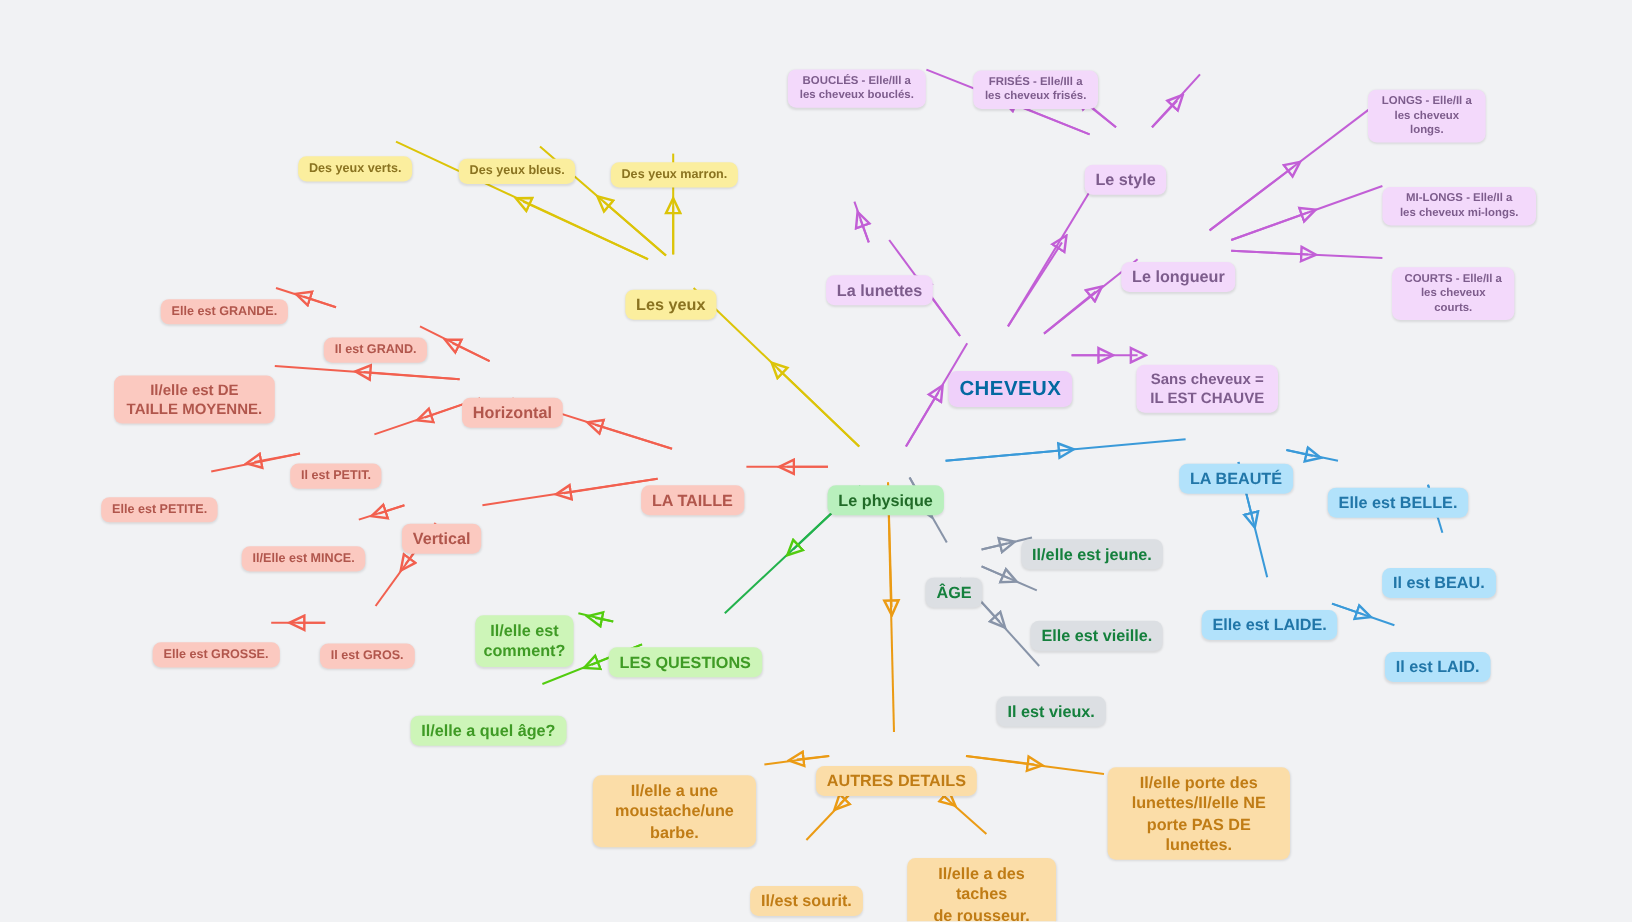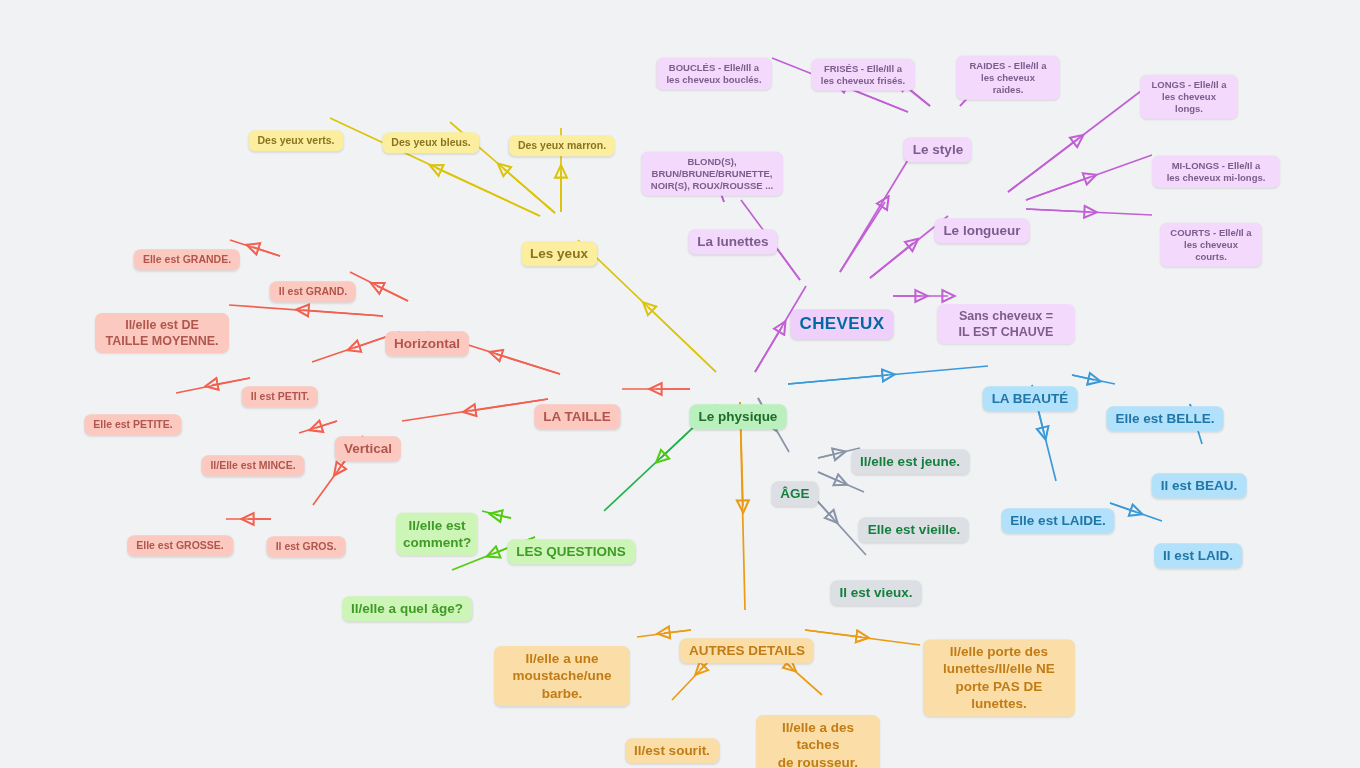--- a/index.html
+++ b/index.html
@@ -200,45 +200,40 @@
       <line x1="1032" y1="385" x2="1044" y2="433" stroke="#3a9ad9" marker-end="url(#ar-blue)"></line>
       <line x1="1110" y1="503" x2="1162" y2="521" stroke="#3a9ad9"></line>
       <line x1="1110" y1="503" x2="1136" y2="512" stroke="#3a9ad9" marker-end="url(#ar-blue)"></line>
     </g>
   </svg>
 
   <div class="node c-green t-root" style="left:738px; top:389px;">Le physique</div>
 
   <div class="node c-purple-d t-hub" style="left:842px; top:296px;">CHEVEUX</div>
 
-  <div class="node c-purple t-lvl2" style="left:1006px; top:296px; width:138px;">Sans cheveux =
+  <div class="node c-purple t-lvl2" style="left:1006px; top:296px; width:118px;">Sans cheveux =
 IL EST CHAUVE</div>
 
   <div class="node c-purple t-main" style="left:938px; top:122px;">Le style</div>
 
   <div class="node c-purple t-tiny" style="left:714px; top:46px; width:115px;">BOUCLÉS - Elle/Ill a
 les cheveux bouclés.</div>
   <div class="node c-purple t-tiny" style="left:863px; top:47px; width:104px;">FRISÉS - Elle/Ill a
 les cheveux frisés.</div>
-  <div class="node c-purple t-tiny" style="left:1008px; top:50px; width:104px;">RAIDES - Elle/Il a
-les cheveux raides.</div>
 
   <div class="node c-purple t-main" style="left:982px; top:203px;">Le longueur</div>
 
   <div class="node c-purple t-tiny" style="left:1189px; top:69px; width:98px;">LONGS - Elle/Il a
 les cheveux longs.</div>
   <div class="node c-purple t-tiny" style="left:1216px; top:144px; width:128px;">MI-LONGS - Elle/Il a
 les cheveux mi-longs.</div>
   <div class="node c-purple t-tiny" style="left:1211px; top:217px; width:102px;">COURTS - Elle/Il a
 les cheveux courts.</div>
 
   <div class="node c-purple t-main" style="left:733px; top:214px;">La lunettes</div>
-  <div class="node c-purple t-tiny" style="left:712px; top:146px; width:142px;">BLOND(S),
-BRUN/BRUNE/BRUNETTE,
-NOIR(S), ROUX/ROUSSE ...</div>
 
   <div class="node c-yellow t-main" style="left:559px; top:226px;">Les yeux</div>
   <div class="node c-yellow t-small" style="left:296px; top:113px;">Des yeux verts.</div>
   <div class="node c-yellow t-small" style="left:431px; top:115px;">Des yeux bleus.</div>
   <div class="node c-yellow t-small" style="left:562px; top:118px;">Des yeux marron.</div>
 
   <div class="node c-red t-main" style="left:577px; top:389px;">LA TAILLE</div>
 
   <div class="node c-red t-main" style="left:427px; top:316px;">Horizontal</div>
   <div class="node c-red t-small" style="left:313px; top:264px;">Il est GRAND.</div>

